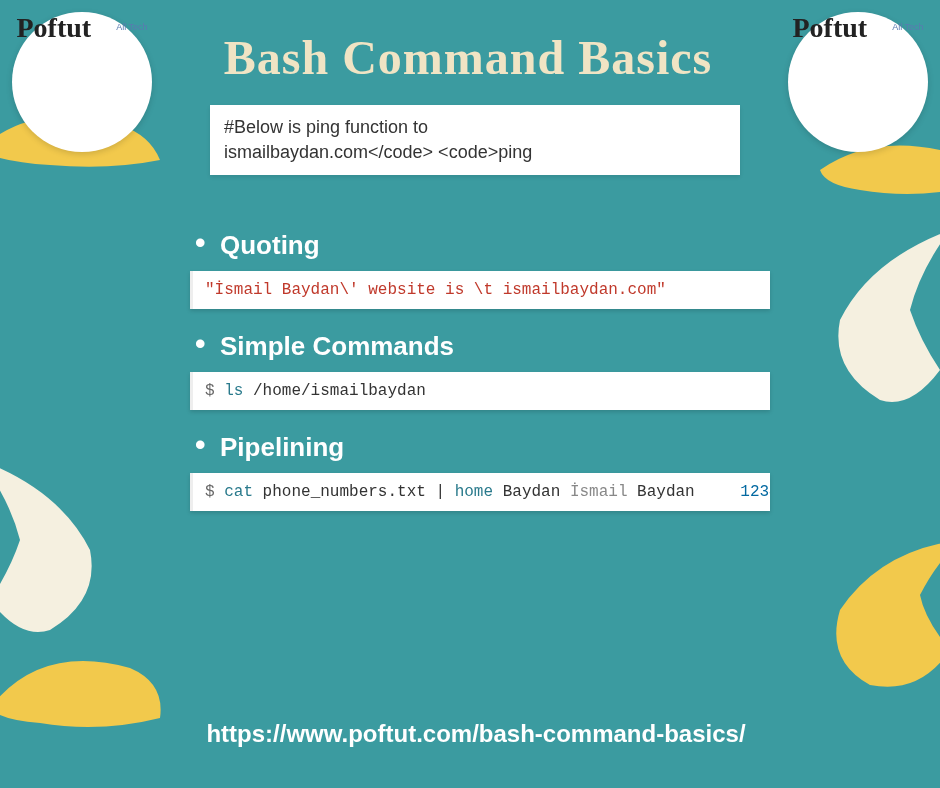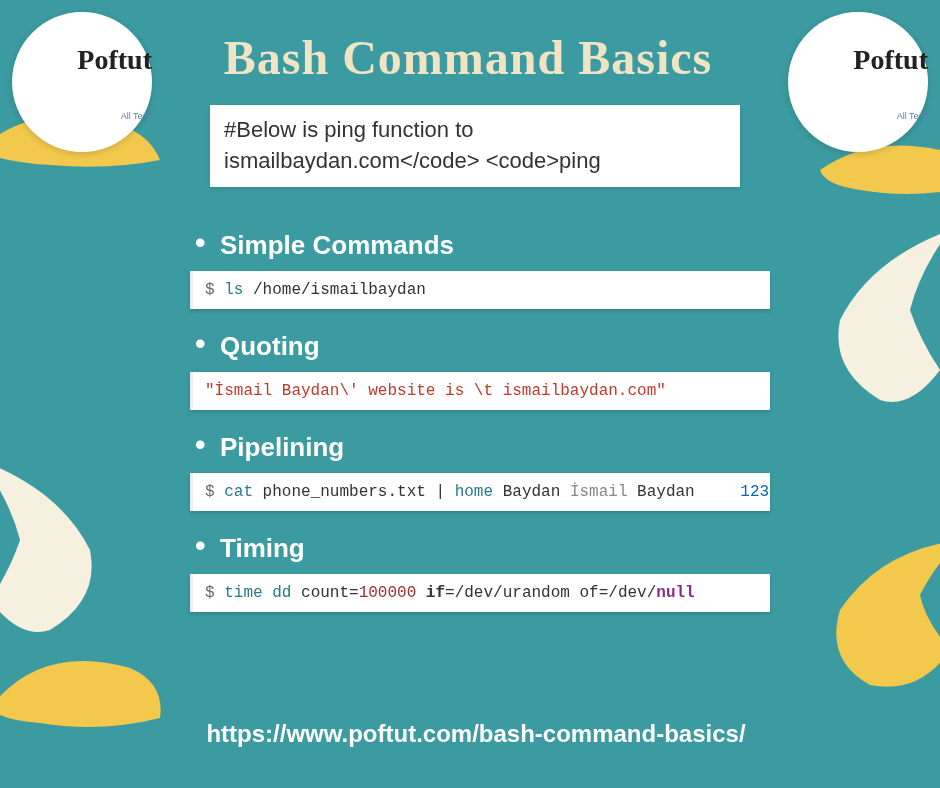--- a/index.html
+++ b/index.html
@@ -55,22 +55,22 @@
       height: 120px;
     }
     
     .logo {
       position: absolute;
       width: 140px;
       height: 140px;
       background: #fff;
       border-radius: 50%;
       display: flex;
-      flex-direction: column;
-      align-items: flex-end;
+      flex-direction: row;
+      align-items: flex-start;
       justify-content: center;
       box-shadow: 0 2px 6px rgba(0,0,0,0.15);
       gap: 25px;
     }
     .logo-left { top: 12px; left: 12px; }
     .logo-right { top: 12px; right: 12px; }
     .logo-title {
       font-family: Georgia, serif;
       font-size: 28px;
       font-weight: bold;
@@ -95,21 +95,21 @@
       letter-spacing: 1px;
     }
     
     .intro-box {
       position: absolute;
       top: 105px;
       left: 210px;
       width: 530px;
       background: #fff;
       padding: 10px 14px;
-      font-size: 22px;
+      font-size: 18px;
       color: #333;
       line-height: 1.4;
       box-shadow: 0 2px 4px rgba(0,0,0,0.1);
     }
     .cursor-bar {
       display: inline-block;
       width: 1px;
       height: 22px;
       background: #333;
       vertical-align: middle;
@@ -218,34 +218,30 @@
 <h1 class="page-title">Bash Command Basics</h1>
 
 <div class="intro-box">
   <div>#Below is ping function to</div>
   <div>ismailbaydan.com&lt;/code&gt; &lt;code&gt;ping</div>
 </div>
 
 <div class="content">
 
   <div class="section">
+    <div class="section-heading">Quoting</div>
+    <div class="code-box code-quoting">"İsmail Baydan\' website is \t ismailbaydan.com"</div>
+  </div>
+
+  <div class="section">
     <div class="section-heading">Simple Commands</div>
     <div class="code-box code-simple"><span class="prompt">$ </span><span class="cmd">ls</span><span class="path"> /home/ismailbaydan</span></div>
-  </div>
-
-  <div class="section">
-    <div class="section-heading">Quoting</div>
-    <div class="code-box code-quoting">"İsmail Baydan\' website is \t ismailbaydan.com"</div>
   </div>
 
   <div class="section">
     <div class="section-heading">Pipelining</div>
     <div class="code-box code-pipe"><span class="prompt">$ </span><span class="kw">cat</span><span class="txt"> phone_numbers.txt </span><span class="txt">|</span><span class="kw"> home</span><span class="txt"> Baydan </span><span class="hi">İsmail</span><span class="txt"> Baydan </span><span class="num">123456</span></div>
   </div>
 
-  <div class="section">
-    <div class="section-heading">Timing</div>
-    <div class="code-box code-timing"><span class="prompt">$ </span><span class="kw">time</span><span class="kw"> dd</span><span class="path"> count=</span><span class="num">100000</span><span> </span><span class="bold">if</span><span class="path">=/dev/urandom of=/dev/</span><span class="null">null</span></div>
-  </div>
 
 </div>
 
 <div class="footer-url">https://www.poftut.com/bash-command-basics/</div>
 
 </body></html>

